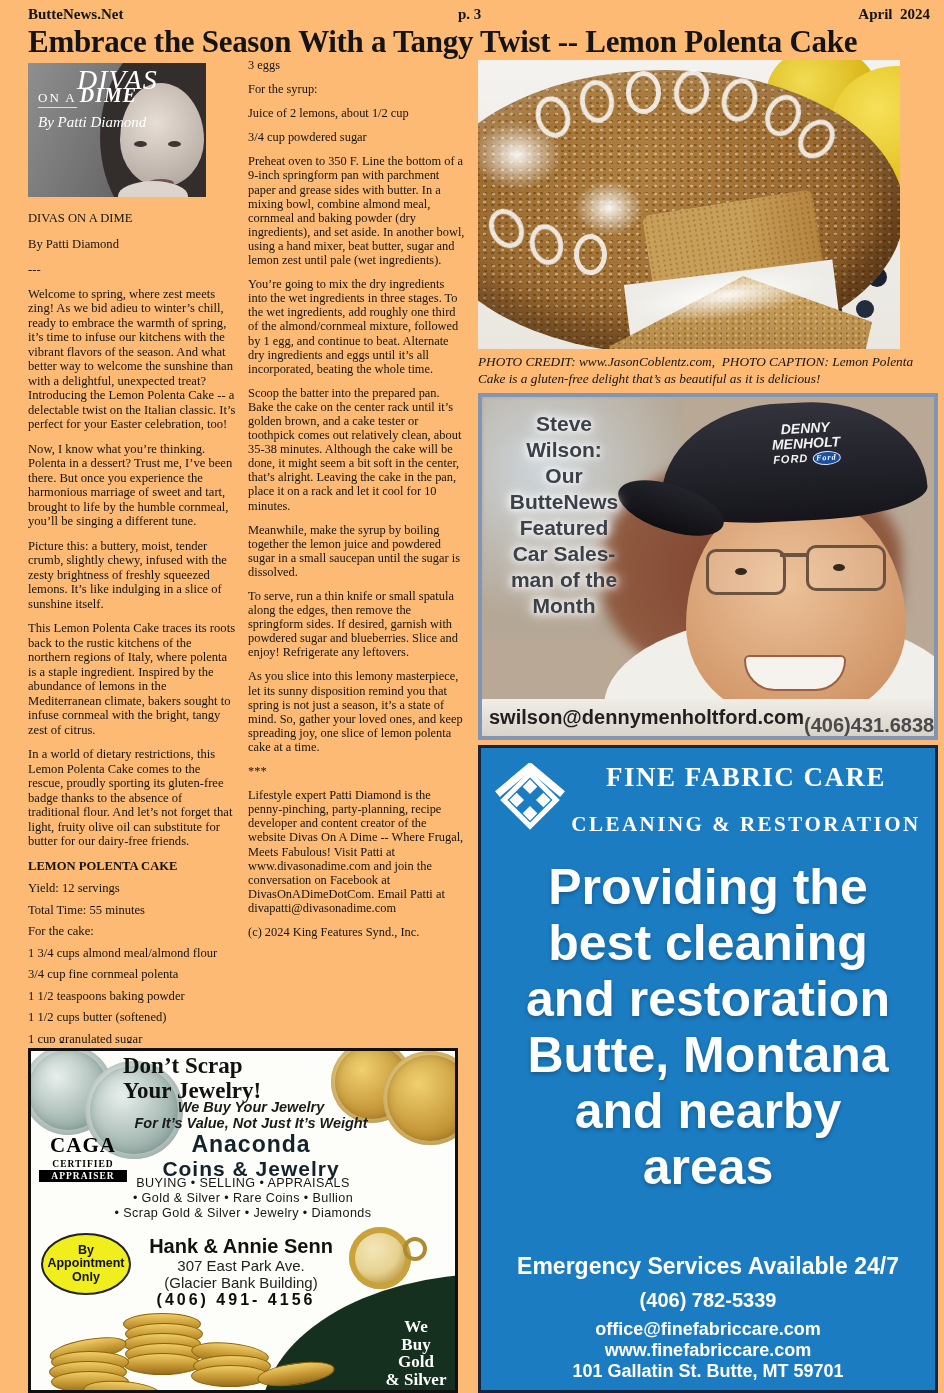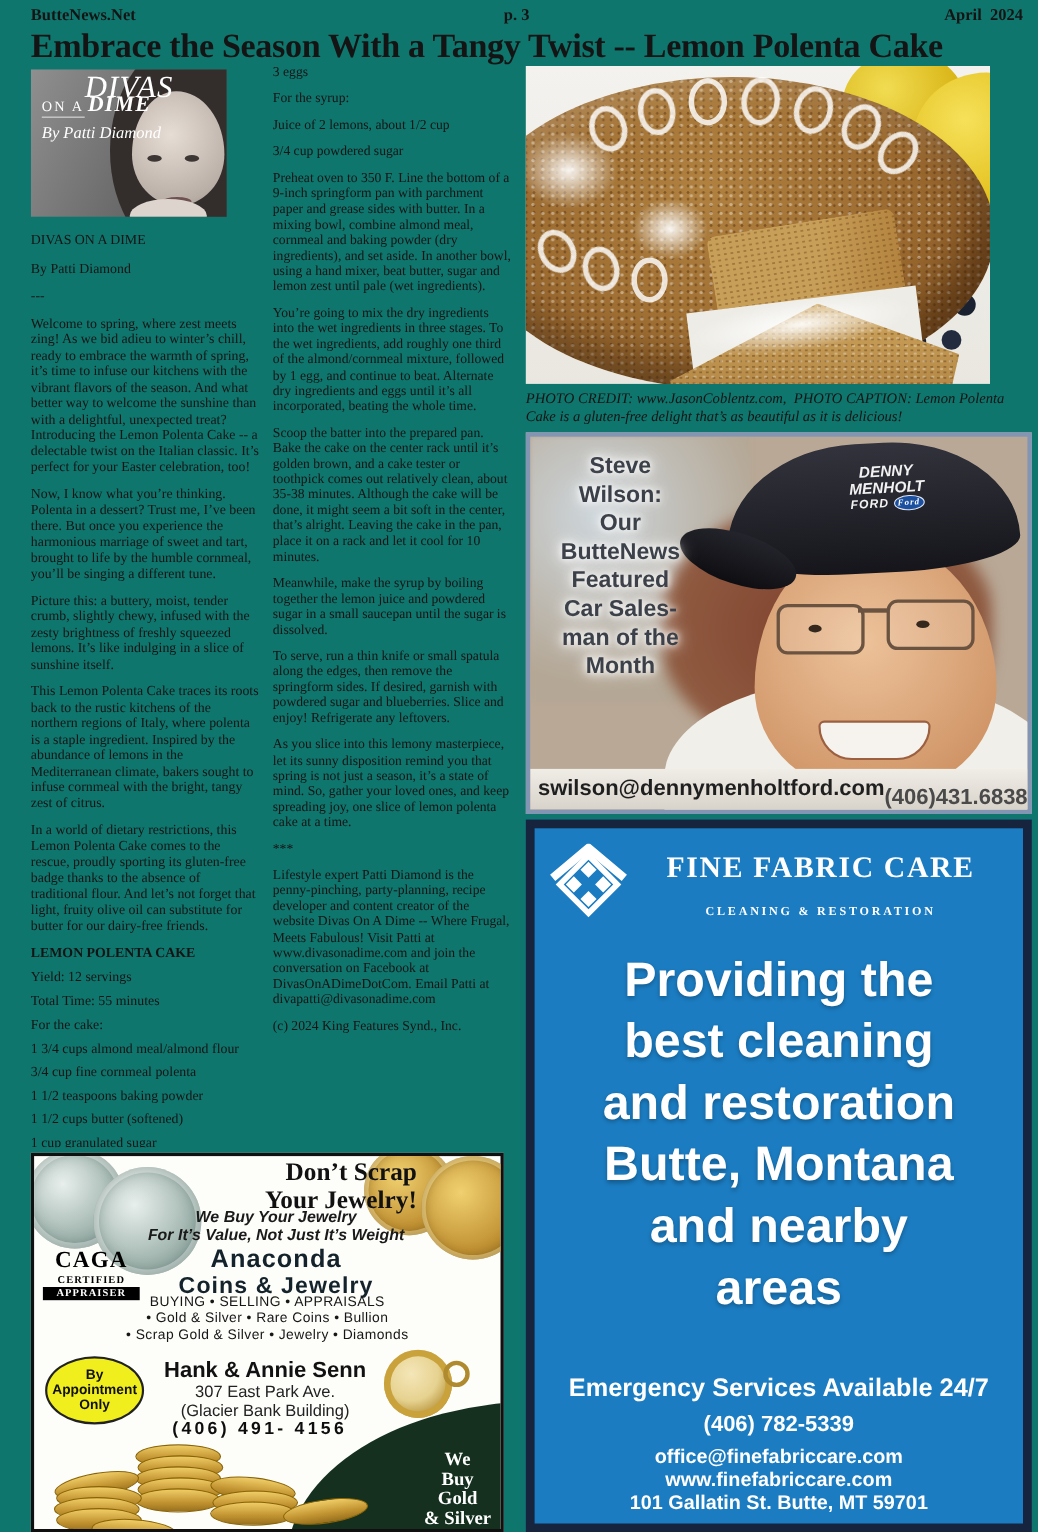--- a/index.html
+++ b/index.html
@@ -1,16 +1,16 @@
 <!DOCTYPE html>
 <html><head>
 <meta charset="utf-8">
 <style>
   html,body{margin:0;padding:0;background:#888;}
-  .page{position:relative;width:944px;height:1393px;background:#0f766e;margin:0 auto;
+  .page{position:relative;width:944px;height:1393px;background:#fdba74;margin:0 auto;
         font-family:"Liberation Serif",serif;color:#141414;overflow:hidden;}
 
   
   .masthead{position:absolute;top:6px;left:28px;right:14px;height:22px;font-weight:bold;font-size:15px;}
   .mast-site{position:absolute;left:0;top:0;}
   .mast-page{position:absolute;left:430px;top:0;}
   .mast-date{position:absolute;right:0;top:0;white-space:pre;}
   .headline{position:absolute;left:28px;top:24px;width:910px;font-size:31px;font-weight:bold;letter-spacing:-.3px;}
 
   
@@ -93,41 +93,41 @@
             border:2px solid #9c6040;border-radius:8px 8px 46px 46px;}
   .car-text{position:absolute;left:6px;top:14px;width:152px;text-align:center;font-weight:bold;font-size:21px;
             line-height:26px;color:#3c4049;text-shadow:0 0 6px #fff,0 0 12px #fff,0 0 18px rgba(255,255,255,.9);}
   .car-strip{position:absolute;left:0;right:0;bottom:0;height:37px;background:linear-gradient(#f0ede7,#d8d3ca);
              display:flex;align-items:center;justify-content:space-between;padding:0 7px;box-sizing:border-box;
              font-weight:bold;font-size:20px;color:#1f1f1f;}
   .car-phone{color:#4a4a4a;margin-top:16px;}
 
   
   .fab-ad{position:absolute;left:478px;top:745px;width:460px;height:648px;box-sizing:border-box;
-          border:8px solid #7f1d1d;color:#fff;font-family:"Liberation Sans",sans-serif;overflow:hidden;}
+          border:3px solid #7f1d1d;color:#fff;font-family:"Liberation Sans",sans-serif;overflow:hidden;}
   .fab-logo-row{display:flex;align-items:center;padding:14px 10px 0 12px;}
   .fab-brand{flex:1;text-align:center;font-family:"Liberation Serif",serif;font-weight:bold;}
   .fab-brand-name{font-size:27px;letter-spacing:1.5px;}
-  .fab-tagline{font-size:11px;letter-spacing:2.5px;margin-top:19px;}
-  .fab-message{margin-top:22px;text-align:center;font-weight:bold;font-size:44px;line-height:56px;
+  .fab-tagline{font-size:21px;letter-spacing:2.5px;margin-top:19px;}
+  .fab-message{margin-top:22px;text-align:center;font-weight:bold;font-size:50px;line-height:56px;
                text-shadow:0 2px 4px rgba(0,0,0,.28);}
   .fab-footer{position:absolute;left:0;right:0;bottom:8px;text-align:center;font-weight:bold;}
   .fab-emergency{font-size:23px;margin-bottom:9px;}
   .fab-phone{font-size:20px;margin-bottom:7px;}
   .fab-small{font-size:18px;line-height:21px;}
 
   
   .jw-ad{position:absolute;left:28px;top:1048px;width:430px;height:345px;box-sizing:border-box;
          border:3px solid #101010;background:#fdfdfa;font-family:"Liberation Sans",sans-serif;overflow:hidden;}
   .coin{position:absolute;border-radius:50%;}
   .coin.silver{background:radial-gradient(circle at 38% 35%,#e8efec,#9fb3ad 62%,#6f8a84);
                box-shadow:inset 0 0 0 5px rgba(255,255,255,.35),inset 0 0 14px rgba(40,70,60,.5);}
   .coin.gold{background:radial-gradient(circle at 38% 35%,#f0d070,#c29334 62%,#8d671c);
              box-shadow:inset 0 0 0 4px rgba(255,240,180,.4),inset 0 0 12px rgba(90,60,10,.6);}
-  .jw-h1{position:absolute;left:92px;top:2px;width:256px;text-align:right;font-family:"Liberation Serif",serif;
+  .jw-h1{position:absolute;left:92px;top:2px;width:256px;text-align:left;font-family:"Liberation Serif",serif;
          font-weight:bold;font-size:23px;line-height:25px;color:#111;}
   .jw-sub{position:absolute;left:50px;top:49px;width:340px;text-align:center;font-weight:bold;font-style:italic;
           font-size:14.5px;line-height:15.5px;color:#1a1a1a;}
   .jw-caga{position:absolute;left:8px;top:82px;width:88px;text-align:center;font-family:"Liberation Serif",serif;color:#000;}
   .jw-caga div:nth-child(1){font-size:21px;font-weight:bold;letter-spacing:1px;}
   .jw-caga div:nth-child(2){font-size:9.5px;font-weight:bold;letter-spacing:1px;margin-top:1px;}
   .jw-caga div:nth-child(3){font-size:9.5px;font-weight:bold;letter-spacing:1px;background:#000;color:#fff;padding:1px 2px;margin-top:1px;}
   .jw-name{position:absolute;left:86px;top:80px;width:268px;text-align:center;font-weight:bold;color:#13222b;}
   .jw-name div:nth-child(1){font-size:23px;letter-spacing:1px;}
   .jw-name div:nth-child(2){font-size:21px;letter-spacing:1px;margin-top:-1px;}

